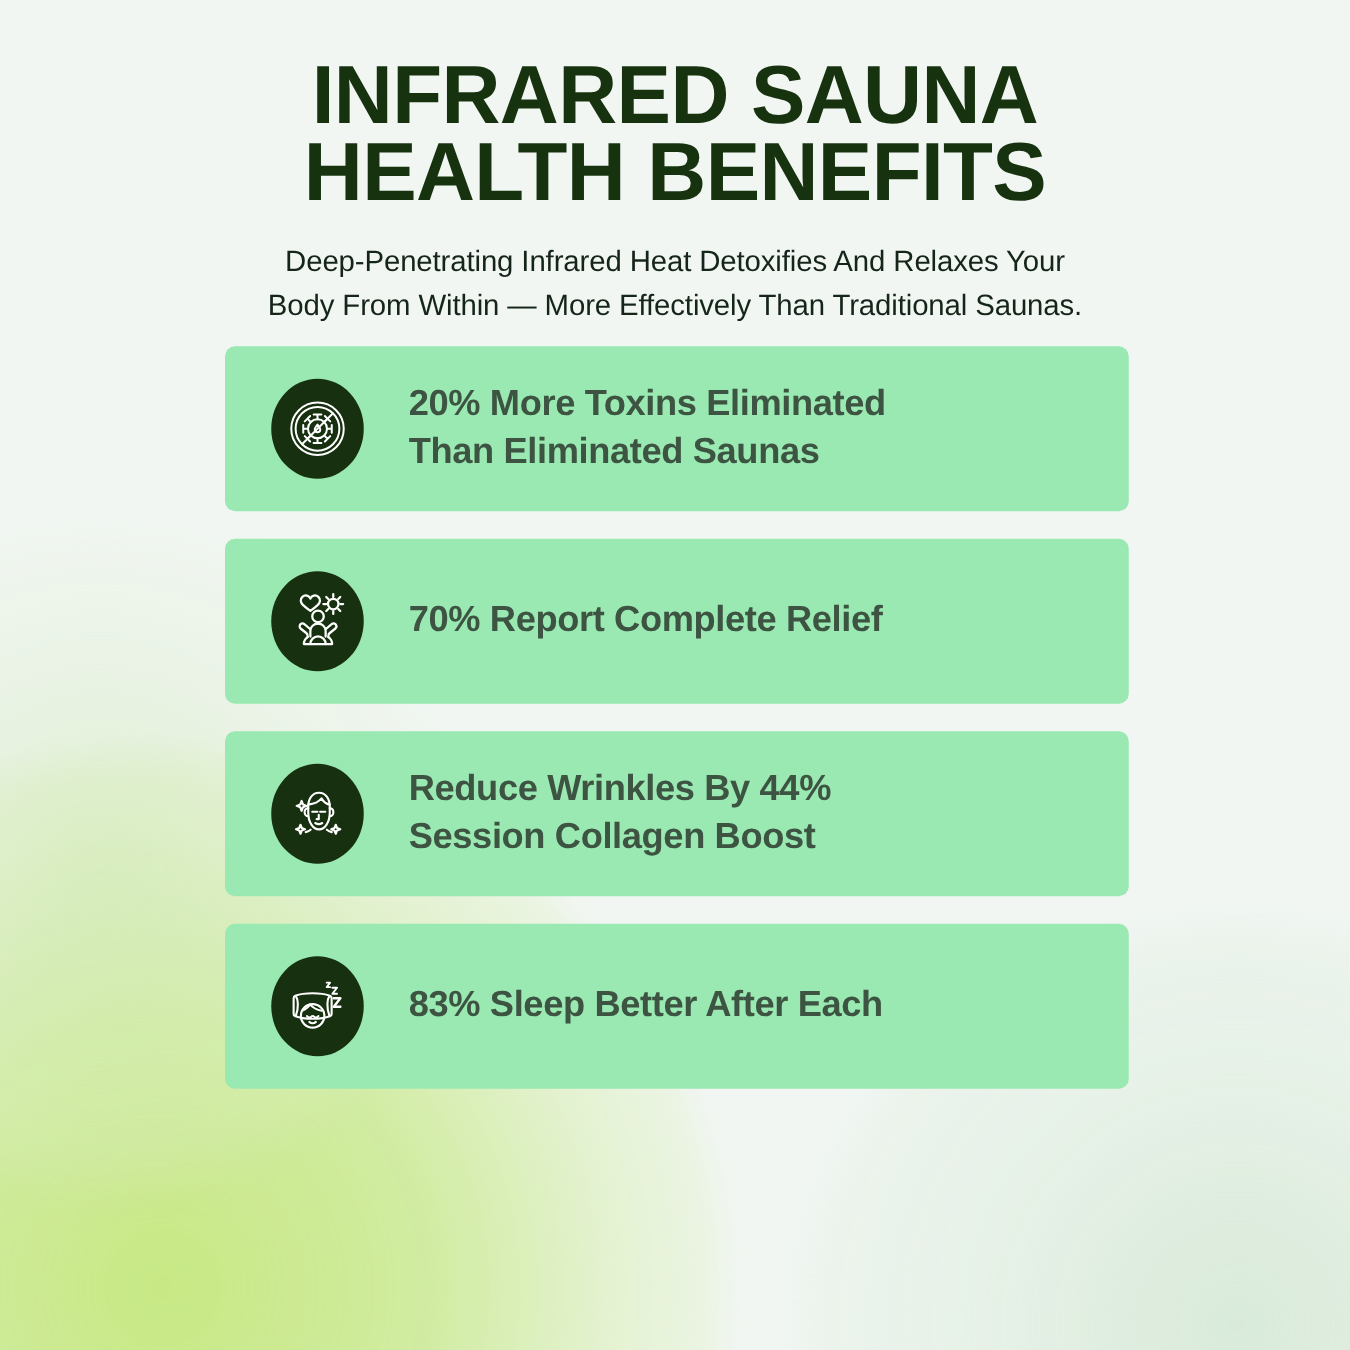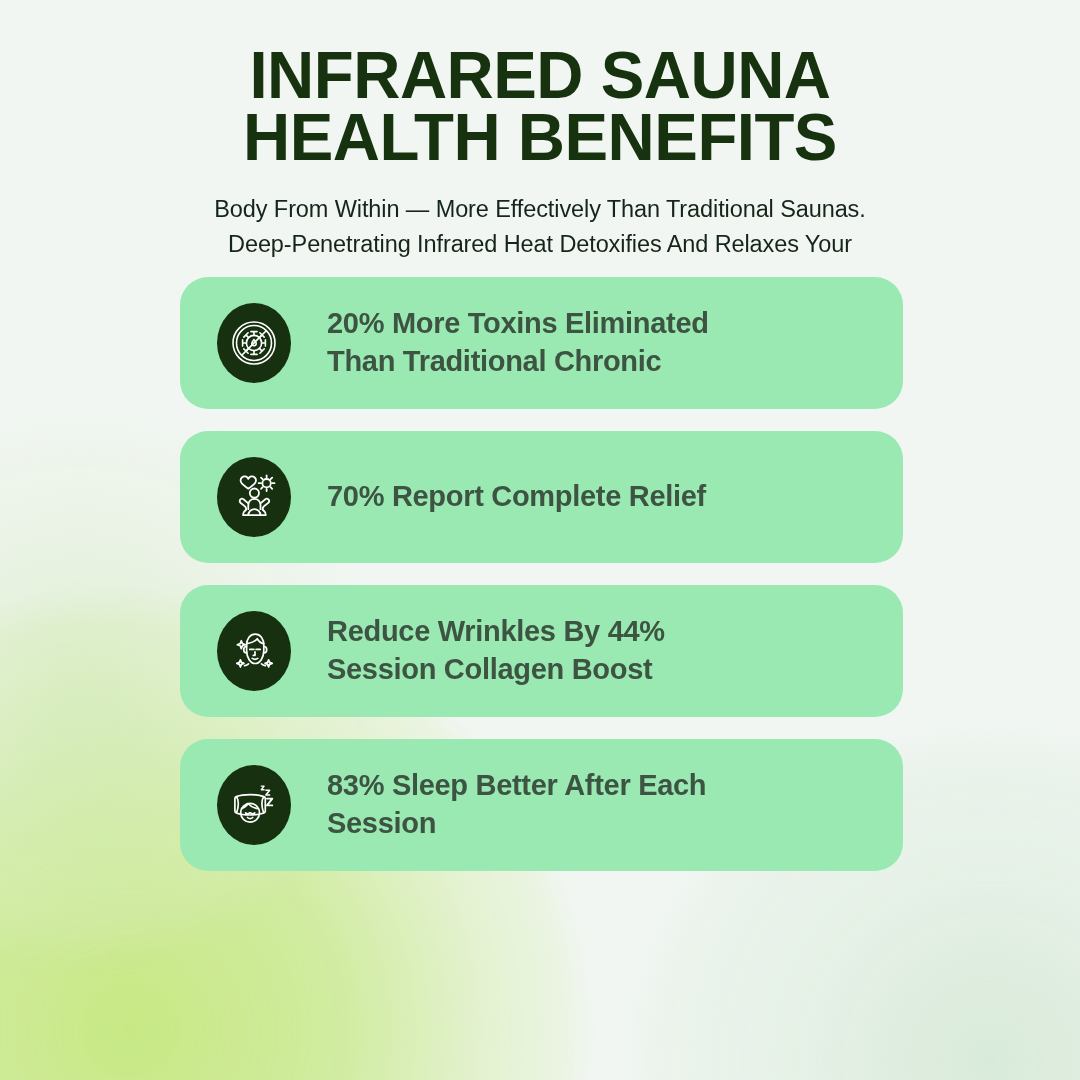--- a/index.html
+++ b/index.html
@@ -94,21 +94,21 @@
   .cards {
     position: absolute;
     left: 180px;
     top: 277px;
     width: 723px;
   }
 
   .card {
     position: relative;
     background: #9ae9b2;
-    border-radius: 28px;
+    border-radius: 8px;
     height: 132px;
     margin-bottom: 22px;
     display: flex;
     align-items: center;
     padding-left: 37px;
     padding-right: 26px;
   }
 
   .card-icon {
     flex: 0 0 auto;
@@ -158,22 +158,22 @@
 <div id="bg-glow-mid-left"></div>
 
 <div class="page">
 
   <div class="header">
     <h1 class="title">
       <span class="line">INFRARED SAUNA</span>
       <span class="line">HEALTH BENEFITS</span>
     </h1>
     <p class="subtitle">
+      <span class="line">Deep-Penetrating Infrared Heat Detoxifies And Relaxes Your</span>
       <span class="line">Body From Within — More Effectively Than Traditional Saunas.</span>
-      <span class="line">Deep-Penetrating Infrared Heat Detoxifies And Relaxes Your</span>
     </p>
   </div>
 
   <div class="cards">
 
     <div class="card">
       <div class="card-icon">
         <svg width="48" height="48" viewBox="0 0 48 48" fill="none" stroke="#ffffff" stroke-width="1.6" stroke-linecap="round" stroke-linejoin="round">
           <circle cx="24" cy="24" r="21"></circle>
           <circle cx="24" cy="24" r="17.5"></circle>
@@ -185,21 +185,21 @@
           <path d="M35.4 24h-3.8M35.4 20.9v6.2"></path>
           <path d="M15.9 15.9l2.7 2.7M13.8 18.1l4.3-4.3"></path>
           <path d="M32.1 32.1l-2.7-2.7M34.2 29.9l-4.3 4.3"></path>
           <path d="M15.9 32.1l2.7-2.7M13.8 29.9l4.3 4.3"></path>
           <path d="M32.1 15.9l-2.7 2.7M34.2 18.1l-4.3-4.3"></path>
           <path d="M24 20.6c1.3 1.7 2.2 2.9 2.2 3.9a2.2 2.2 0 1 1-4.4 0c0-1 .9-2.2 2.2-3.9z"></path>
         </svg>
       </div>
       <div class="card-text">
         <span class="line">20% More Toxins Eliminated</span>
-        <span class="line">Than Traditional Chronic</span>
+        <span class="line">Than Eliminated Saunas</span>
       </div>
     </div>
 
 
     <div class="card">
       <div class="card-icon">
         <svg width="49" height="48" viewBox="0 0 49 48" fill="none" stroke="#ffffff" stroke-width="1.8" stroke-linecap="round" stroke-linejoin="round">
           <path d="M11.9 4.5c2.2-2 5.4-1.2 6.4 1.4 1-2.6 4.2-3.4 6.4-1.4 2 1.8 1.6 4.6-.6 6.6-1.5 1.4-4 3.3-5.8 4.6-1.8-1.3-4.3-3.2-5.8-4.6-2.2-2-2.6-4.8-.6-6.6z"></path>
           <circle cx="36.6" cy="10.2" r="4.2"></circle>
           <path d="M36.6 2.3v2.3M36.6 15.8v2.3M28.7 10.2h2.3M42.2 10.2h2.3M31 4.6l1.6 1.6M40.6 14.2l1.6 1.6M42.2 4.6l-1.6 1.6M32.6 14.2L31 15.8"></path>
@@ -248,20 +248,19 @@
           <path d="M12.7 26.6c2.4-1 5.2-2.9 6.3-5.1 2.1 2.5 6 4.5 9.4 5.1"></path>
           <path d="M16.6 30.9c1.2 1.4 2.8 1.4 4 0M21.7 30.9c1.2 1.4 2.8 1.4 4 0"></path>
           <path d="M18.5 35.5c1.5 1.4 3.7 1.4 5.2 0"></path>
           <path d="M38 16.6h5.3l-5.3 6.8h5.3" stroke-width="1.9"></path>
           <path d="M36.9 8.2h3.7l-3.7 4.8h3.7" stroke-width="1.6"></path>
           <path d="M32.3 4.1h2.8l-2.8 3.6h2.8" stroke-width="1.4"></path>
         </svg>
       </div>
       <div class="card-text">
         <span class="line">83% Sleep Better After Each</span>
-        <span class="line">Session</span>
       </div>
     </div>
 
   </div>
 
 
 </div>
 
 </body></html>

